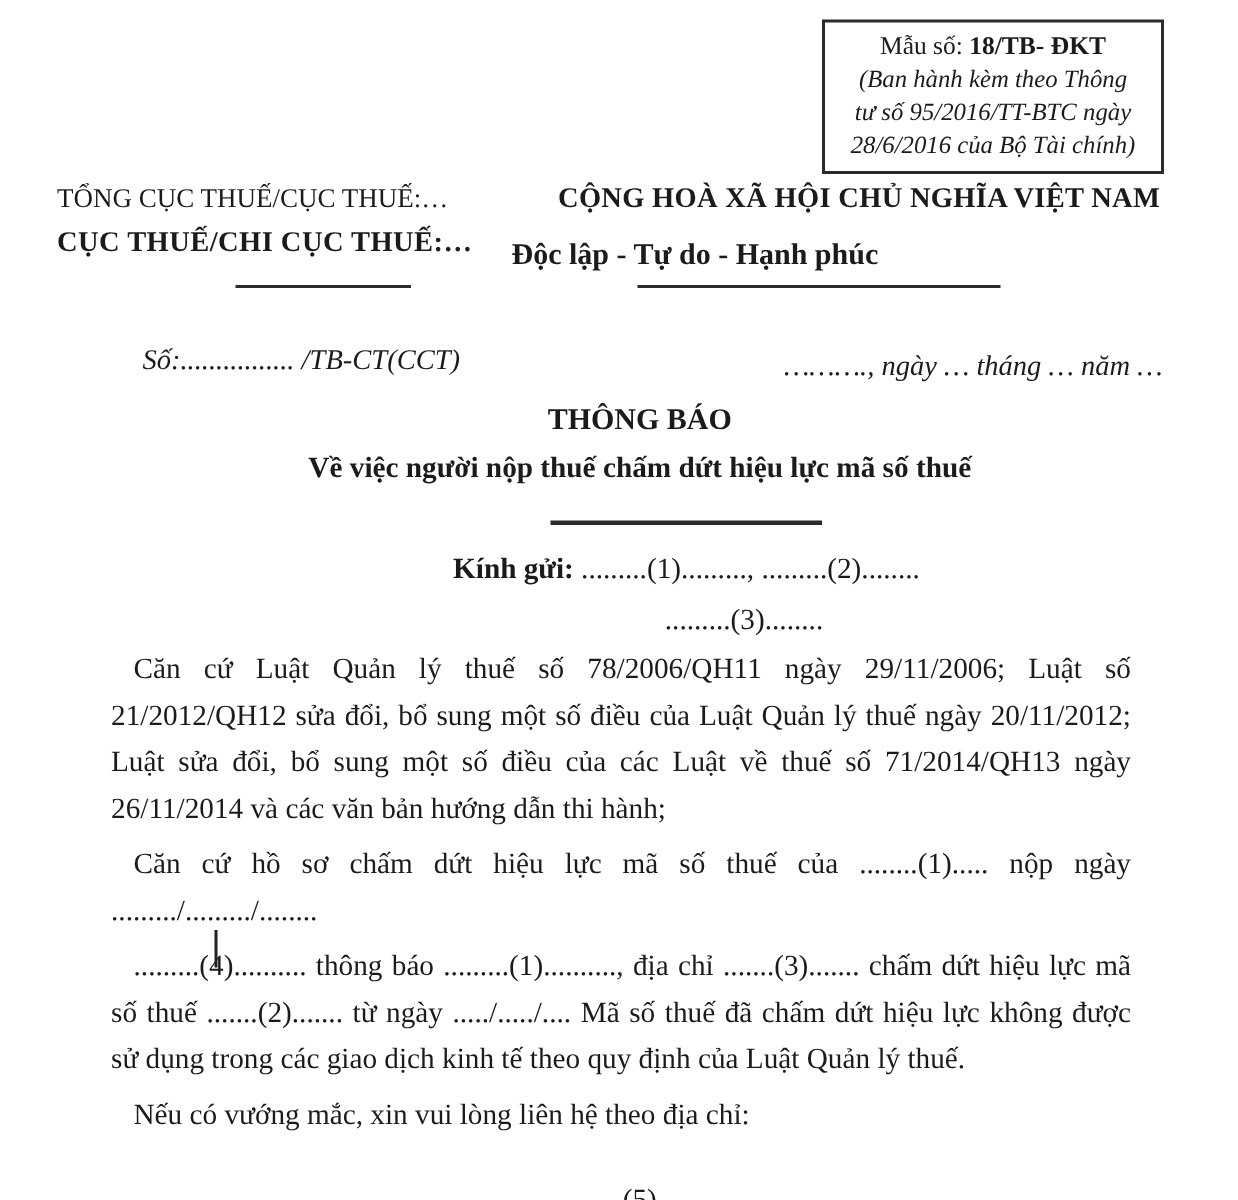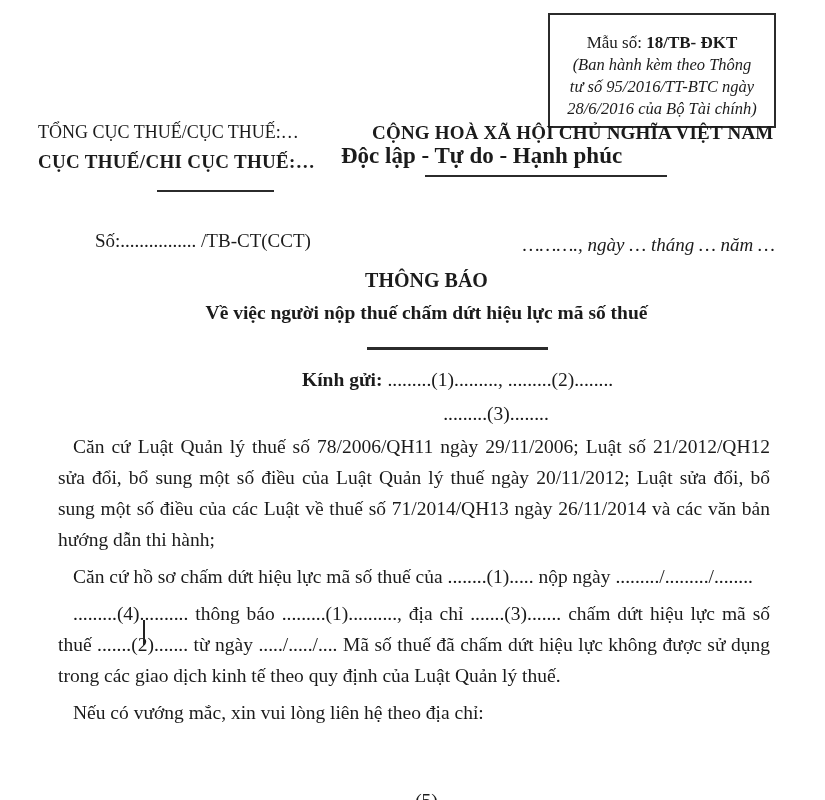--- a/index.html
+++ b/index.html
@@ -4,52 +4,52 @@
 <style>
   html,body{margin:0;padding:0;background:#ffffff;}
   .page{
     position:relative;width:825px;height:800px;background:#ffffff;
     color:#1b1b1b;font-family:"Liberation Serif","DejaVu Serif",serif;
     overflow:hidden;
   }
   
   .form-box{
     position:absolute;left:548px;top:13px;width:216px;
-    border:2px solid #2b2b2b;padding:16px 4px 6px;text-align:center;
+    border:2px solid #2b2b2b;padding:4px 4px 6px;text-align:center;
   }
   .form-box .fb-line1{font-size:17px;line-height:23px;}
   .form-box .fb-code{font-weight:bold;}
   .form-box .fb-note{font-style:italic;font-size:16.5px;line-height:22px;}
   
   .hdr-left{position:absolute;left:38px;top:121px;width:322px;}
   .hdr-left .l1{font-size:18px;line-height:22px;}
   .hdr-left .l2{font-size:19px;font-weight:bold;line-height:24px;margin-top:7px;letter-spacing:.3px;}
   .hdr-left .rule{width:117px;height:2px;background:#2b2b2b;margin:16px auto 0;transform:translateX(16px);}
   .hdr-right{position:absolute;left:372px;top:121px;width:410px;text-align:left;}
   .hdr-right .l1{font-size:19px;font-weight:bold;line-height:23px;letter-spacing:.2px;}
   .hdr-right .sub{transform:translateX(-31px);}
-  .hdr-right .l2{font-size:23px;font-weight:bold;line-height:23px;margin-top:0;}
+  .hdr-right .l2{font-size:20px;font-weight:bold;line-height:23px;margin-top:15px;}
   .hdr-right .rule{width:242px;height:2px;background:#2b2b2b;margin:8px auto 0;}
   
-  .ref-number{position:absolute;left:95px;top:230px;font-size:19px;}
+  .ref-number{position:absolute;left:95px;top:230px;font-size:19px;font-style:italic;}
   .ref-date{position:absolute;right:50px;top:234px;font-size:19px;font-style:italic;}
   
   .doc-title{position:absolute;left:0;top:269px;width:100%;text-align:center;
     font-weight:bold;font-size:20px;transform:translateX(14px);}
   .doc-subtitle{position:absolute;left:0;top:302px;width:100%;text-align:center;
     font-weight:bold;font-size:19.5px;transform:translateX(14px);}
   .title-rule{position:absolute;left:367px;top:347px;width:181px;height:2.5px;background:#2b2b2b;}
   
   .salutation{position:absolute;left:302px;top:368px;width:332px;font-size:19.5px;line-height:24px;}
   .salutation .sal-label{font-weight:bold;}
   .salutation .sal-line2{text-align:center;margin-top:10px;transform:translateX(28px);}
   
   .body-text{position:absolute;left:58px;top:431px;width:712px;
     font-size:19.5px;line-height:31px;text-align:justify;}
-  .body-text p{margin:0 0 6px;text-indent:15px;}
+  .body-text p{margin:0 16px 6px;text-indent:15px;}
   .text-cursor{position:absolute;left:143px;top:620px;width:1.5px;height:25px;background:#222;}
   .partial-line{position:absolute;left:0;top:790px;width:100%;text-align:center;
     font-size:19.5px;transform:translateX(14px);}
 </style>
 </head>
 <body>
 
 <div class="page">
 
   <div class="form-box">

